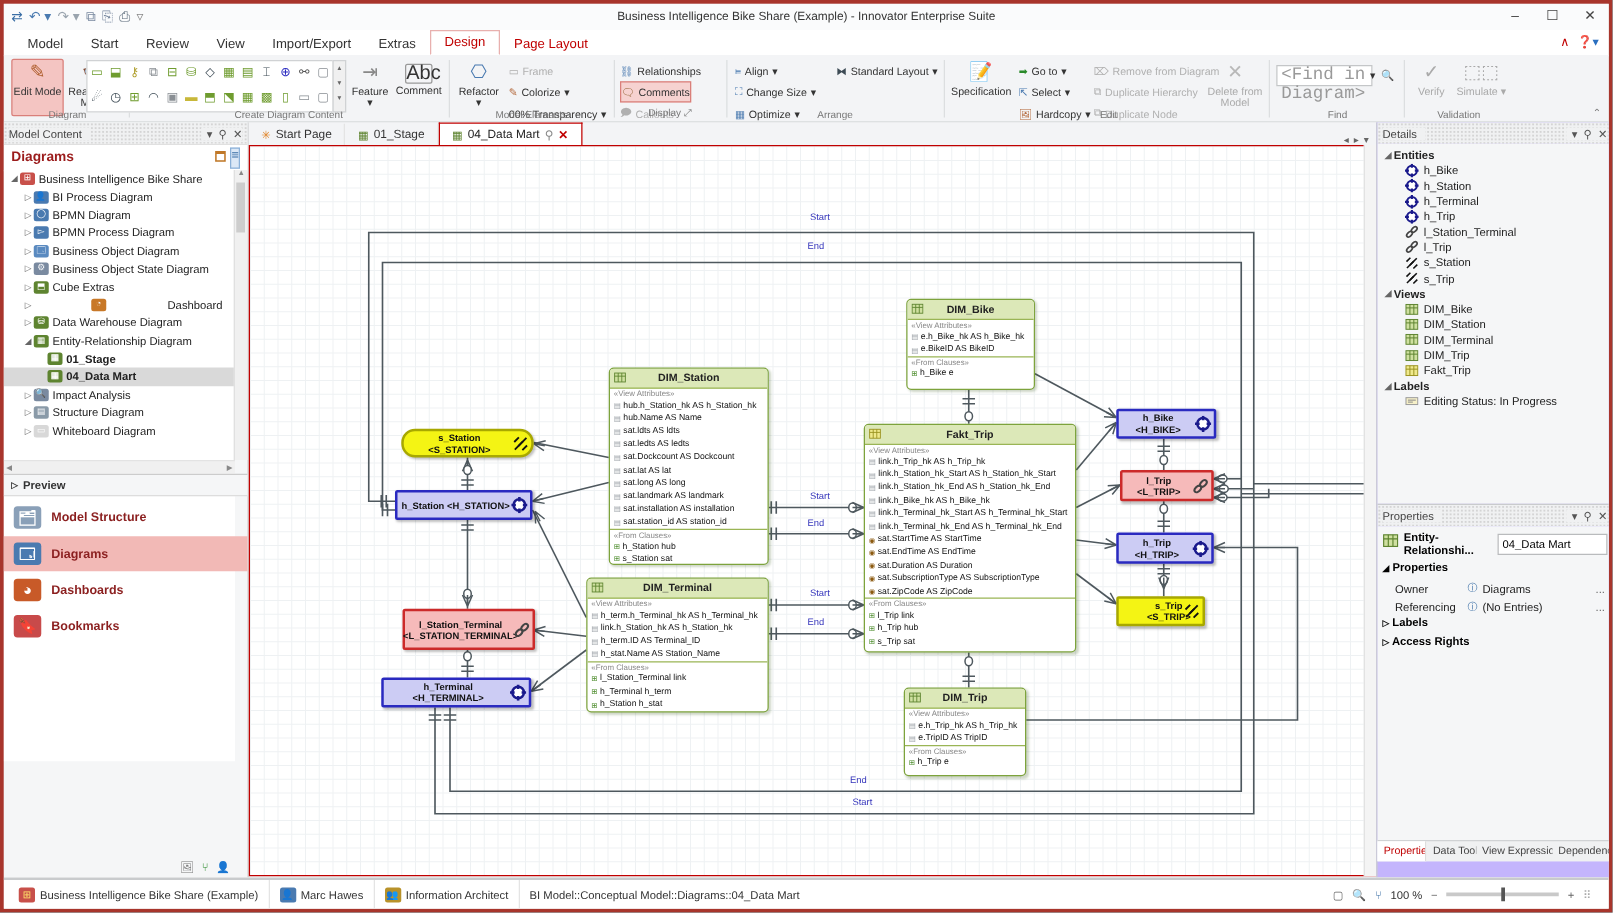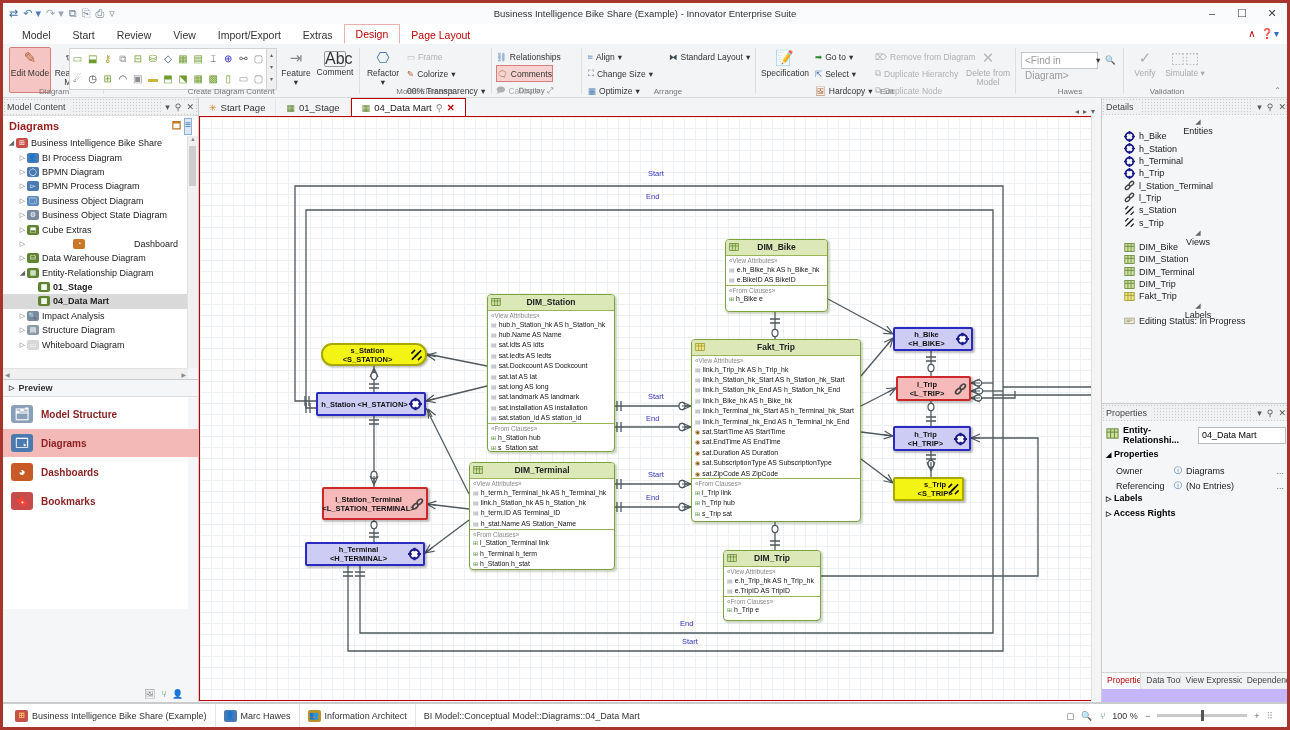--- a/index.html
+++ b/index.html
@@ -24,21 +24,21 @@
   .bigbtn{position:absolute;top:3px;width:42px;height:46px;font-size:8.5px;color:#333;text-align:center;line-height:1.1;padding-top:2px;box-sizing:border-box;border:1px solid transparent;border-radius:2px;}
   .bigbtn .bico{display:block;font-size:15px;margin:0 auto 1px;height:18px;}
   .bigbtn.sel{background:#f4c5c2;border-color:#d97f7a;}
   .bigbtn.dis{color:#aaa;}
   .smallbtn{position:absolute;height:15px;font-size:8.5px;color:#333;display:flex;align-items:center;gap:3px;white-space:nowrap;}
   .smallbtn.dis{color:#b0b0b0;}
   .smallbtn.hl{border:1px solid #d97f7a;background:#f6d2d0;}
   .palette{position:absolute;left:66px;top:4px;width:196px;height:40px;background:#fff;border:1px solid #d0d2d4;display:grid;grid-template-columns:repeat(13,1fr);grid-template-rows:1fr 1fr;}
   .palette span{font-size:10px;text-align:center;line-height:19px;}
   .palscroll{position:absolute;left:263px;top:4px;width:9px;height:40px;border:1px solid #d0d2d4;background:#f0f0f0;font-size:6px;color:#666;text-align:center;line-height:12px;}
-  .findbox{position:absolute;left:860px;top:8px;width:72px;height:15px;border:1px solid #c4c6c8;background:#fff;color:#999;font-size:10px;line-height:15px;padding-left:3px;}
+  .findbox{position:absolute;left:860px;top:8px;width:72px;height:15px;border:1px solid #c4c6c8;background:#fff;color:#999;font-size:14px;line-height:15px;padding-left:3px;font-family:Liberation Mono, monospace;}
   .ribbon-help{position:absolute;right:8px;top:-16px;display:flex;gap:6px;font-size:10px;}
   
   #leftpanel{left:0;top:95px;width:196px;bottom:25px;background:#f5f6f7;border-right:1px solid #c9cbcd;box-sizing:border-box;}
   .panelhead{height:17px;display:flex;align-items:center;font-size:9px;color:#444;padding:0 4px;background:#f0f1f2;
      background-image:radial-gradient(#c8c8c8 .5px,transparent .6px);background-size:3px 3px;background-position:60px 6px;}
   .panelhead .ph-title{background:#f0f1f2;padding-right:6px;}
   .panelhead .ph-btns{margin-left:auto;background:#f0f1f2;padding-left:4px;color:#555;display:flex;gap:5px;font-size:9px;}
   #diagrams-title{height:20px;display:flex;align-items:center;padding:0 6px;border-top:1px solid #e0e0e0;border-bottom:1px solid #e4e4e4;background:#fff;}
   #diagrams-title b{color:#9b1c1c;font-size:11px;}
   #diagrams-title .ticons{margin-left:auto;display:flex;gap:3px;font-size:10px;}
@@ -77,21 +77,21 @@
   .ent{position:absolute;border:2px solid;border-radius:2px;font-size:7.5px;font-weight:bold;color:#111;display:flex;align-items:center;justify-content:center;text-align:center;box-sizing:border-box;box-shadow:1.5px 1.5px 2px rgba(0,0,0,.25);padding:0 16px 0 3px;line-height:1.2;}
   .ent.hub{background:#ccccf4;border-color:#2a2ac0;}
   .ent.link{background:#f6baba;border-color:#cc2a2a;text-align:center;}
   .ent.satellite{background:#f4f414;border-color:#a8a800;}
   .ent svg{position:absolute;right:2px;top:50%;transform:translateY(-50%);}
   #canv-vscroll{left:1088px;top:113px;width:10px;height:585px;background:#f4f4f4;border-left:1px solid #e2e2e2;}
   
   #rightcol{left:1098px;top:95px;width:189px;bottom:25px;background:#c4b5fd;border-left:1px solid #c9cbcd;box-sizing:border-box;}
   .rtree{font-size:9px;color:#222;}
   .rtree .trow{height:12.3px;}
-  .sechead{font-weight:normal;flex-direction:column;}
+  .sechead{font-weight:bold;}
   #props-name-row{display:flex;align-items:center;gap:4px;padding:4px 4px;}
   #props-name-row b{font-size:9px;}
   #props-name-input{flex:1;border:1px solid #b9bbbd;background:#fff;font-size:9px;padding:1px 3px;height:13px;font-family:"Liberation Sans",sans-serif;width:80px;}
   .proprow{display:flex;align-items:center;font-size:9px;height:15px;padding-left:14px;color:#222;}
   .proprow .pl{width:58px;}
   .proprow .info{color:#3a6ea5;font-size:8px;width:12px;}
   .proprow .more{margin-left:auto;padding-right:6px;color:#666;}
   #propstabs{position:absolute;bottom:0;left:0;right:0;height:16px;border-top:1px solid #d0d2d4;display:flex;font-size:8.5px;color:#444;background:#f0f1f2;}
   #propstabs div{padding:2px 5px;white-space:nowrap;overflow:hidden;}
   #propstabs div.active{color:#c00000;background:#fff;border-right:1px solid #ddd;}
@@ -254,21 +254,21 @@
       </div>
     <div class="bigbtn dis" style="left:962px;width:46px">
       <span class="bico" style="color:#b8b8b8">✕</span>
       <span>Delete from Model</span></div>
     <div class="rgroup-label" style="left:756px;width:256px">Edit</div>
     <div class="rdivider" style="left:1012px"></div>
 
     <div class="findbox" style="left:1018px">&lt;Find in Diagram&gt;</div>
     <div class="smallbtn" style="left:1093px;top:8px">▾</div>
     <div class="smallbtn" style="left:1102px;top:8px">🔍</div>
-    <div class="rgroup-label" style="left:1018px;width:98px">Hawes</div>
+    <div class="rgroup-label" style="left:1018px;width:98px">Find</div>
     <div class="rdivider" style="left:1120px"></div>
 
     <div class="bigbtn dis" style="left:1125px;width:34px">
       <span class="bico">✓</span>
       <span>Verify</span></div>
     <div class="bigbtn dis" style="left:1161px;width:42px">
       <span class="bico">⬚⬚</span>
       <span>Simulate</span> ▾</div>
     <div class="rgroup-label" style="left:1122px;width:84px">Validation</div>
     <div style="position:absolute;right:6px;bottom:2px;font-size:8px;color:#777">⌃</div>

